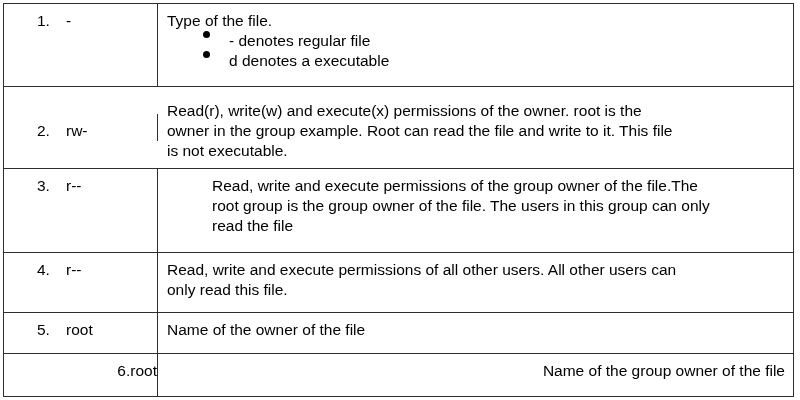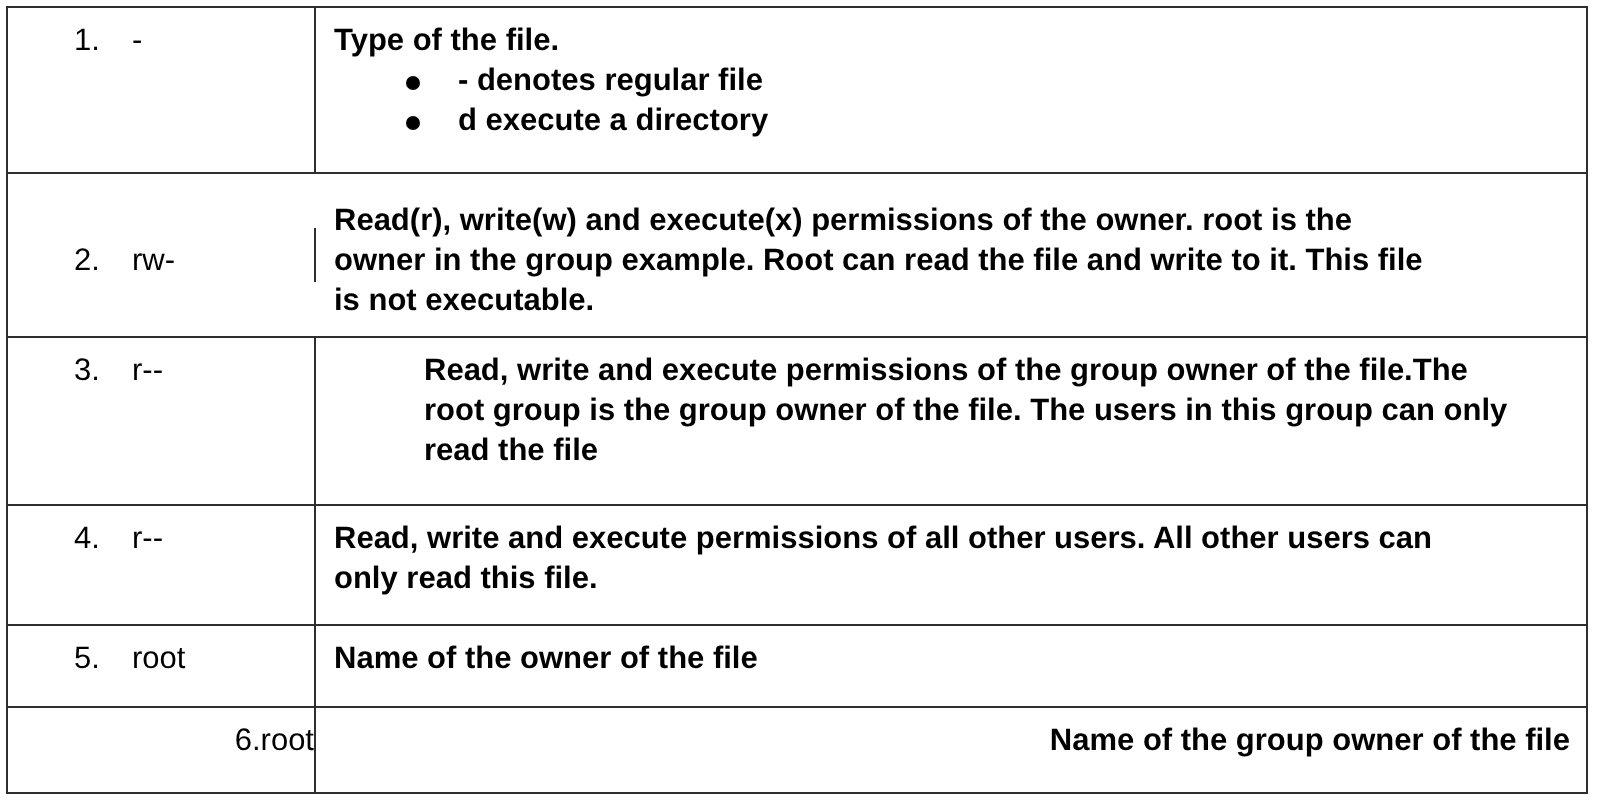--- a/index.html
+++ b/index.html
@@ -42,31 +42,30 @@
     box-sizing: border-box;
     width: 154px;
     flex: none;
     border-right: 1.4px solid #2e2e2e;
     padding-top: 7px;
   }
   .c2 {
     box-sizing: border-box;
     flex: 1;
     padding: 7px 8px 0 9px;
-    font-weight: bold;
   }
   .num {
     display: inline-block;
     margin-left: 33px;
     min-width: 29px;
   }
   .desc { white-space: pre-line; }
   .b-row {
     display: flex;
-    align-items: center;
+    align-items: flex-start;
     margin-left: 36px;
     height: 20px;
   }
   .dot {
     width: 7px;
     height: 7px;
     border-radius: 50%;
     background: #000000;
     margin-right: 19px;
     flex: none;
@@ -83,21 +82,21 @@
     </div>
     <div class="c2">
       <div class="desc">Type of the file.</div>
       <div>
         <div class="b-row">
           <span class="dot"></span>
           <span>- denotes regular file</span>
         </div>
         <div class="b-row">
           <span class="dot"></span>
-          <span>d execute a directory</span>
+          <span>d denotes a executable</span>
         </div>
       </div>
     </div>
   </div>
 
   <div class="row r2">
     <div class="c1">
       <span class="num">2.</span><span>rw-</span>
     </div>
     <div class="c2">

